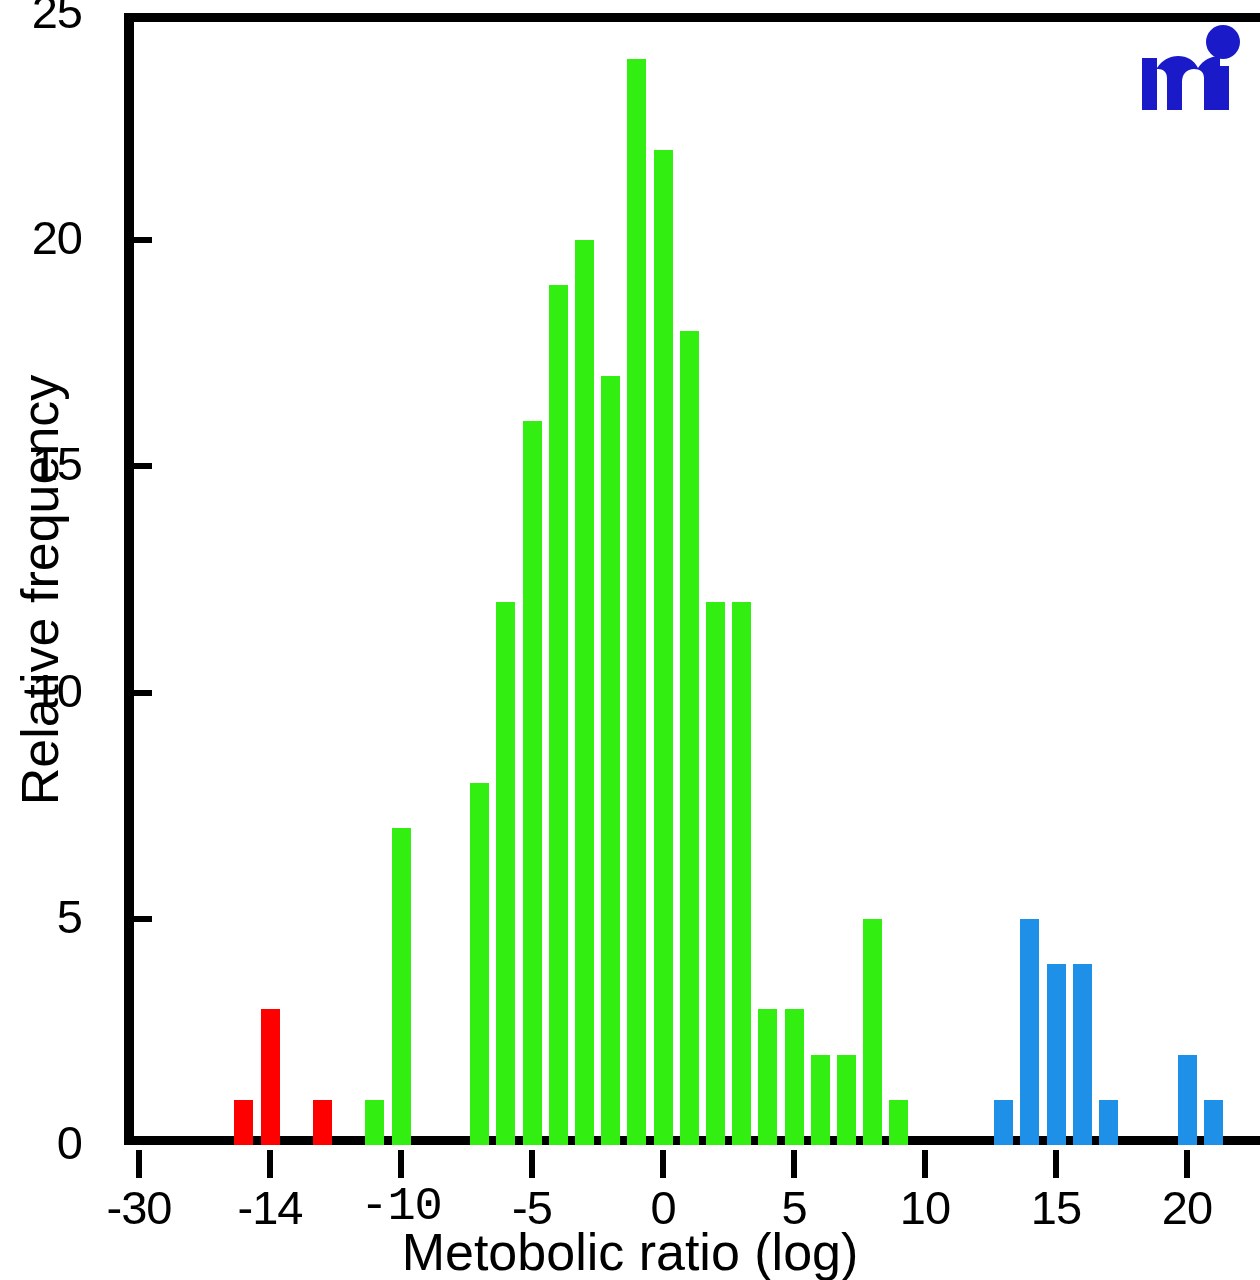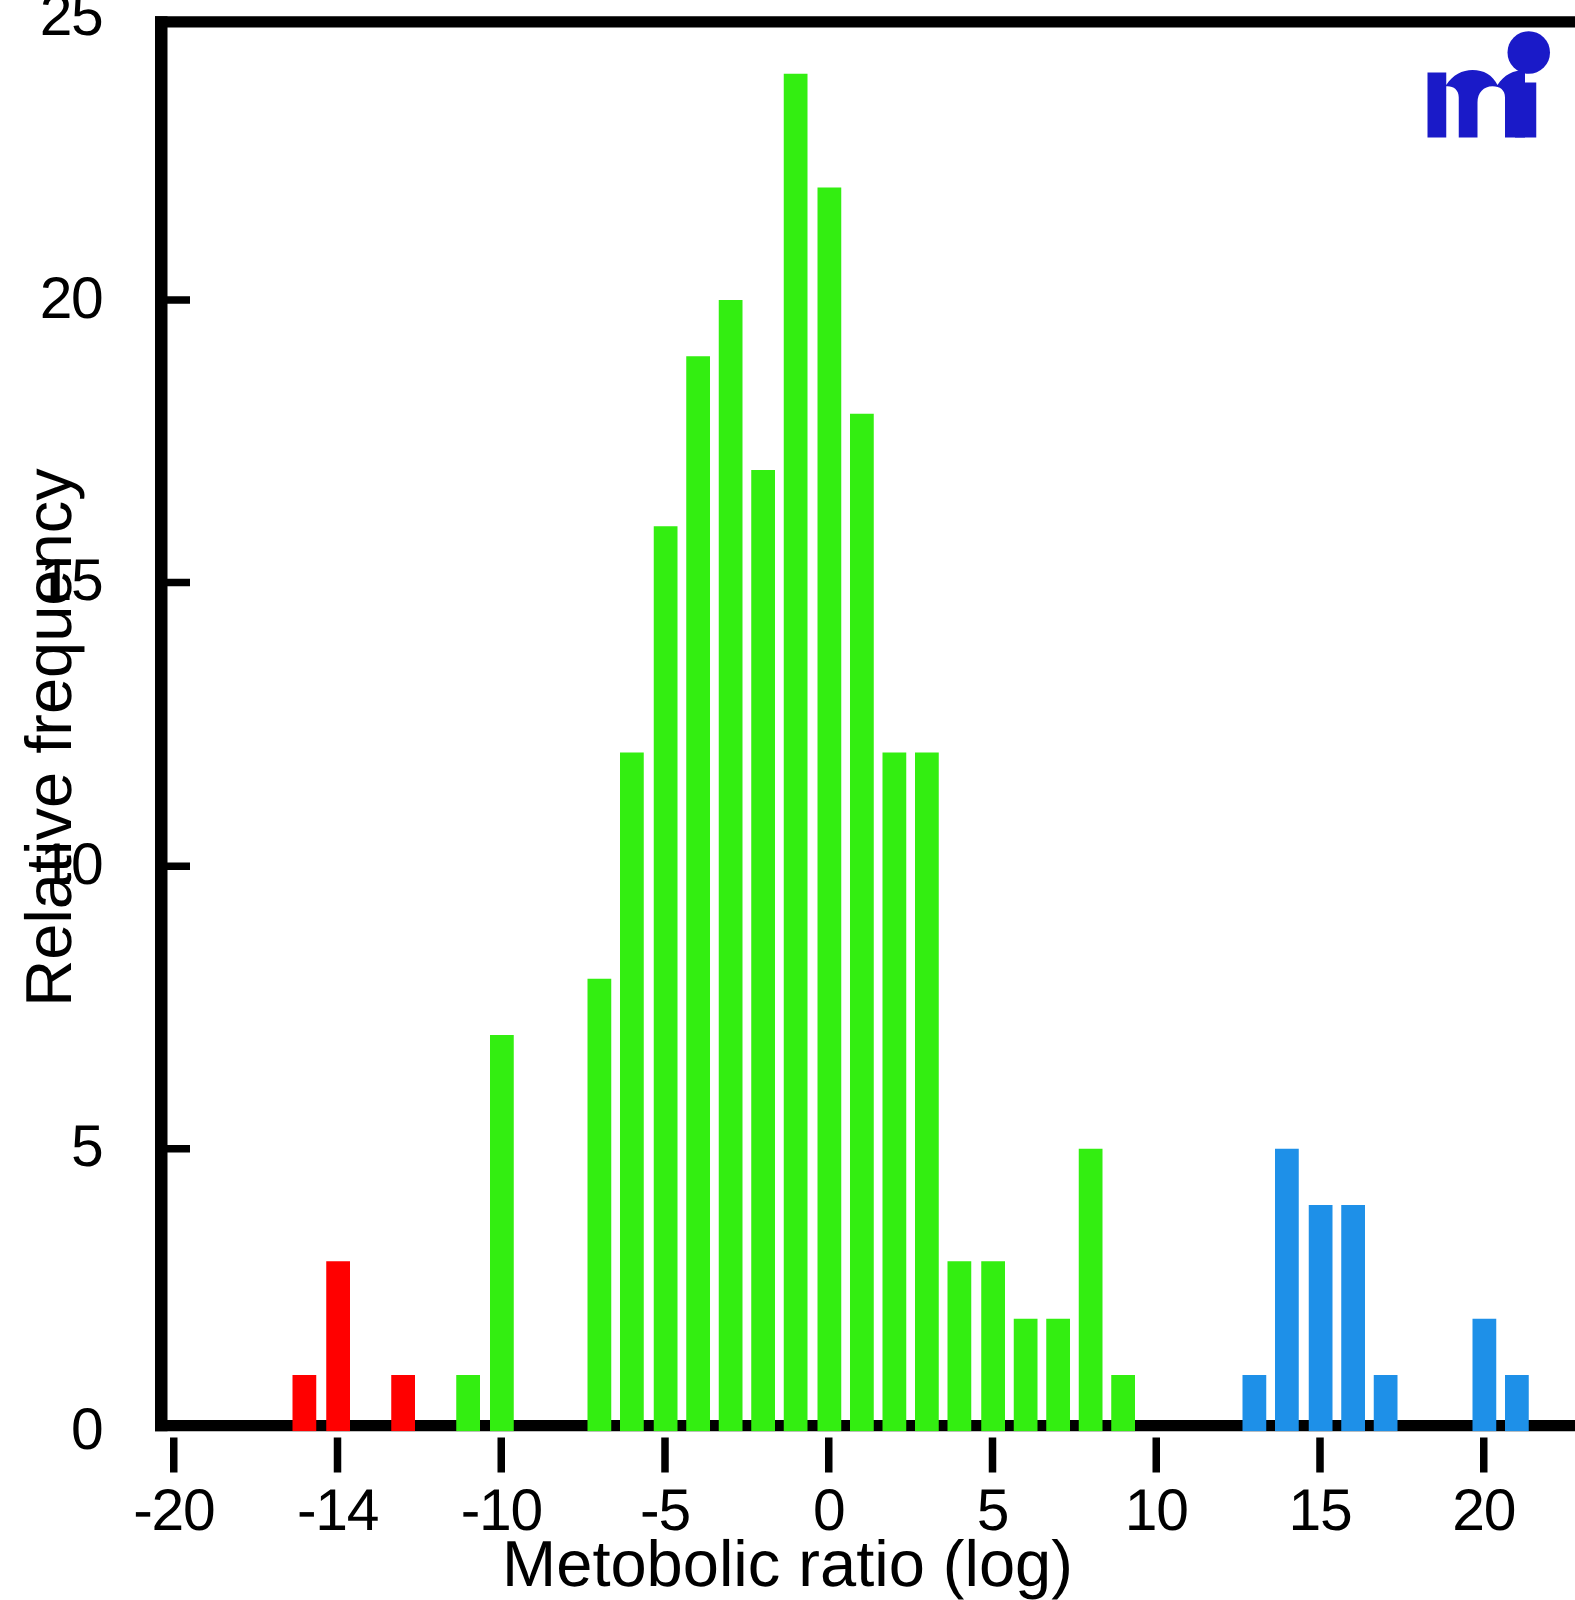--- a/index.html
+++ b/index.html
@@ -142,25 +142,25 @@
       <div class="ytick" style="top: 463.25px;"></div>
       <div class="ytick-label" style="top: 436.25px;">15</div>
       <div class="ytick" style="top: 237px;"></div>
       <div class="ytick-label" style="top: 210px;">20</div>
       <div class="ytick-label" style="top: -16.25px;">25</div>
     </div>
   <div id="ylabel">Relative frequency</div>
 
   <div id="x-axis">
       <div class="xtick" style="left: 136px;"></div>
-      <div class="xtick-label" style="left: 139px;">-20</div>
+      <div class="xtick-label" style="left: 139px;">-30</div>
       <div class="xtick" style="left: 267px;"></div>
       <div class="xtick-label" style="left: 270px;">-14</div>
       <div class="xtick" style="left: 398px;"></div>
-      <div class="xtick-label" style="left: 401px;">-10</div>
+      <div class="xtick-label" style="left: 401px; font-family: Liberation Mono, monospace;">-10</div>
       <div class="xtick" style="left: 529px;"></div>
       <div class="xtick-label" style="left: 532px;">-5</div>
       <div class="xtick" style="left: 660px;"></div>
       <div class="xtick-label" style="left: 663px;">0</div>
       <div class="xtick" style="left: 791px;"></div>
       <div class="xtick-label" style="left: 794px;">5</div>
       <div class="xtick" style="left: 922px;"></div>
       <div class="xtick-label" style="left: 925px;">10</div>
       <div class="xtick" style="left: 1053px;"></div>
       <div class="xtick-label" style="left: 1056px;">15</div>

